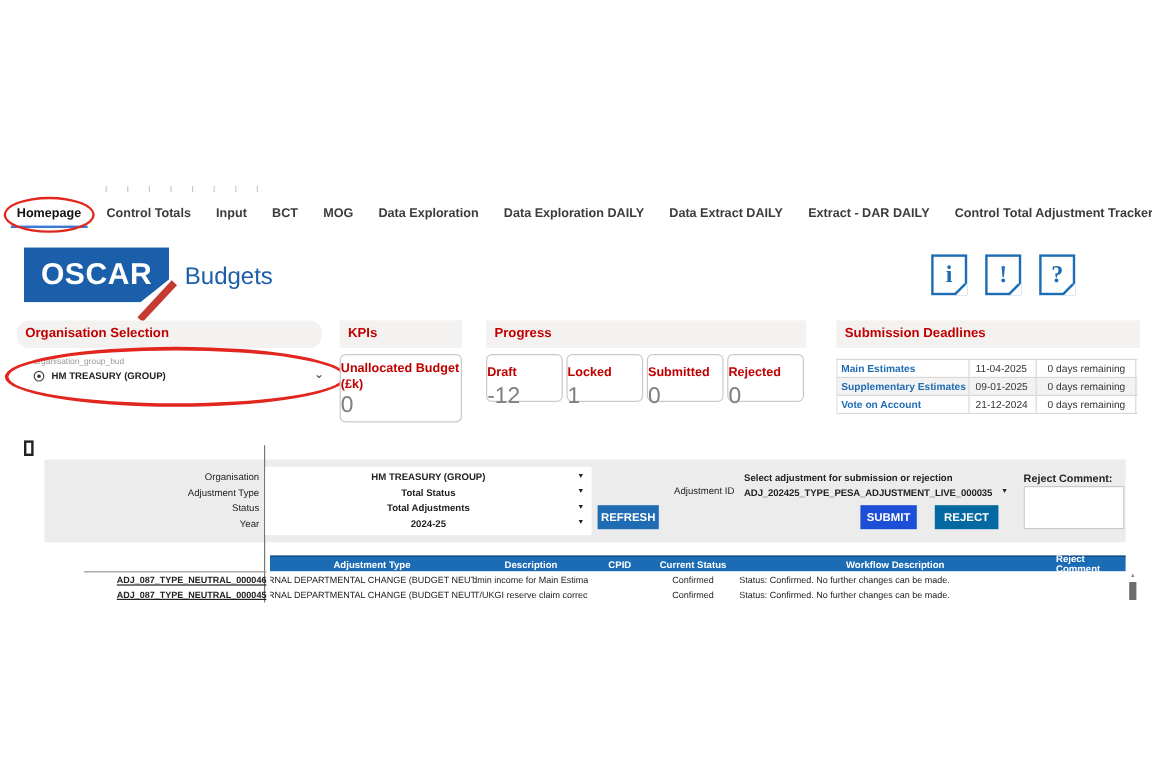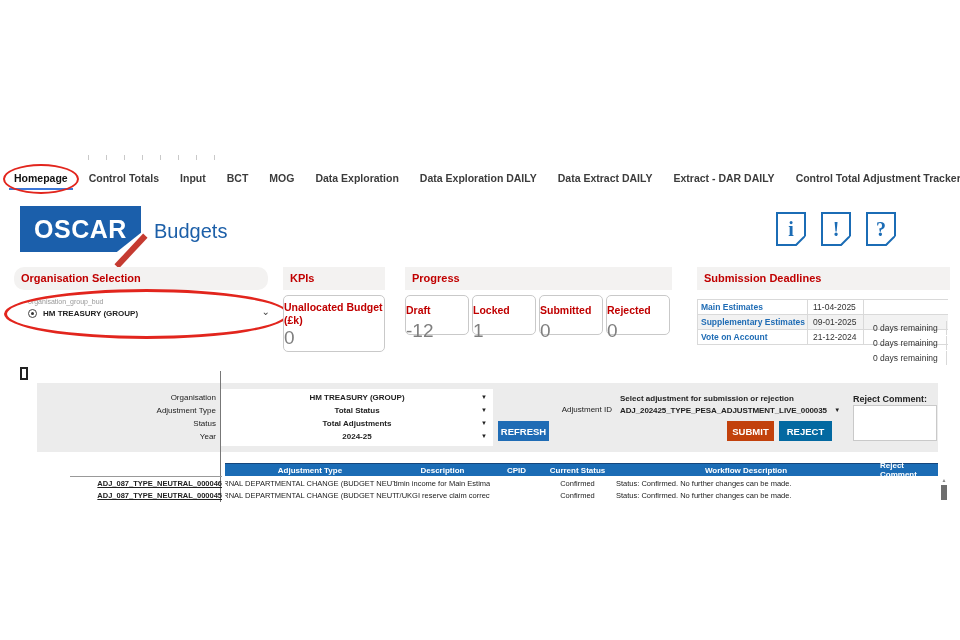--- a/index.html
+++ b/index.html
@@ -57,38 +57,38 @@
   .kpi-card { position:absolute; left:283px; top:295px; width:102px; height:57px; }
   .card-label { margin-top:5px; font-size:10.5px; font-weight:bold; color:#c00000; line-height:1.2; }
   .card-value { font-size:19px; color:#7f7f7f; margin-top:1px; }
   .prog-cards { position:absolute; left:405px; top:295px; display:flex; gap:3px; }
   .prog-card { width:64px; height:40px; }
   .prog-card .card-label { margin-top:8px; }
   .prog-card .card-value { margin-top:3px; }
 
   
   .deadlines { position:absolute; left:697px; top:299px; width:251px; font-size:8.5px; border-top:1px solid #d9d9d9; border-left:1px solid #d9d9d9; }
-  .dl-row { display:flex; height:15px; align-items:flex-start; border-bottom:1px solid #d9d9d9; background:#fff; }
+  .dl-row { display:flex; height:15px; align-items:flex-end; border-bottom:1px solid #d9d9d9; background:#fff; }
   .dl-row.alt { background:#f2f2f2; }
   .dl-name { width:110px; padding-left:3px; font-weight:bold; color:#1f6cb5; border-right:1px solid #d9d9d9; height:100%; display:flex; align-items:center; }
   .dl-date { width:56px; padding-left:5px; color:#333; border-right:1px solid #d9d9d9; height:100%; display:flex; align-items:center; }
   .dl-remaining { width:83px; padding-left:9px; color:#333; border-right:1px solid #d9d9d9; height:100%; display:flex; align-items:center;margin-top:21px; }
 
   
   .mini-icon { position:absolute; left:20px; top:367px; width:8px; height:13px; border:2px solid #222; background:#fff; }
   .filter-panel { position:absolute; left:37px; top:383px; width:901px; height:69px; background:#ececec; }
   .vline { position:absolute; left:220px; top:371px; width:1px; height:131px; background:#777; }
   .filter-labels { position:absolute; left:60px; top:391px; width:156px; text-align:right; font-size:8px; color:#222; line-height:13px; }
   .dd-col { position:absolute; left:221px; top:389px; width:272px; height:57px; background:#fff; padding-top:2px; }
   .dd-row { position:relative; height:13px; line-height:13px; text-align:center; font-size:8px; font-weight:bold; color:#222; cursor:pointer; }
   .dd-caret { position:absolute; right:6px; top:0; font-size:6px; color:#222; }
   .btn { position:absolute; height:20px; display:flex; align-items:center; justify-content:center;
          color:#fff; font-weight:bold; font-size:9.5px; cursor:pointer; border:none; }
   .btn-refresh { left:498px; top:421px; width:51px; background:#1f6cb5; }
-  .btn-submit { left:717px; top:421px; width:47px; background:#c2410c;margin-left:10px; }
+  .btn-submit { left:717px; top:421px; width:47px; background:#1d4ed8; }
   .btn-reject { left:779px; top:421px; width:53px; background:#0369a1; }
   .adjid-label { position:absolute; left:540px; top:405px; width:72px; text-align:right; font-size:8px; color:#222; }
   .select-adj-label { position:absolute; left:620px; top:394px; font-size:8px; font-weight:bold; color:#222; }
   .adj-dd { position:absolute; left:620px; top:404px; width:218px; height:13px; line-height:13px; font-size:8px; font-weight:bold; color:#222; letter-spacing:-0.1px; cursor:pointer; }
   .adj-dd .dd-caret { right:-2px; }
   .reject-comment-label { position:absolute; left:853px; top:394px; font-size:9px; font-weight:bold; color:#222; }
   .reject-comment-box { position:absolute; left:853px; top:405px; width:84px; height:36px; background:#fff; border:1px solid #c9c9c9; resize:none; font-family:"Liberation Sans",sans-serif; font-size:8px; }
 
   
   .tbl-header { position:absolute; left:225px; top:463px; width:713px; height:13px; background:#1b6cb5; border-top:1px solid #14457c;

